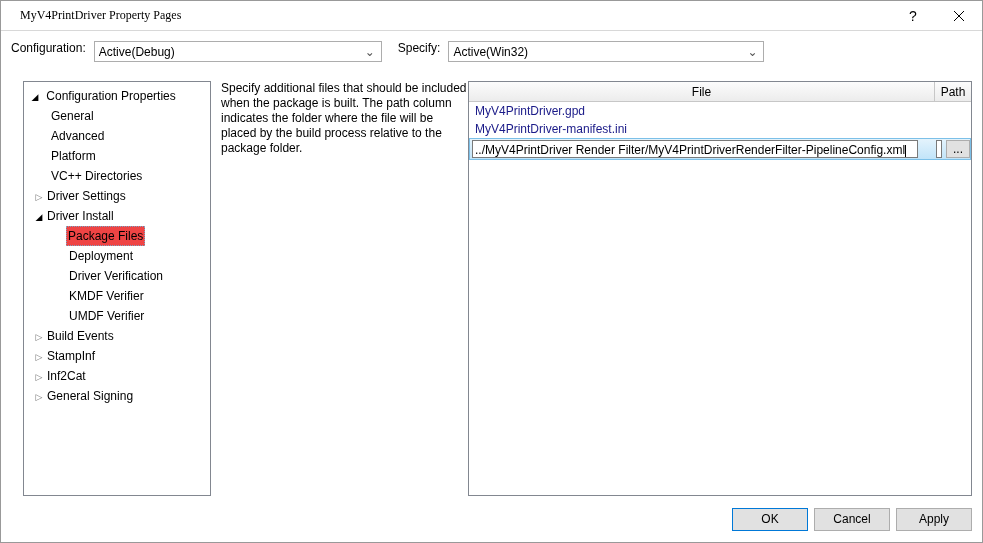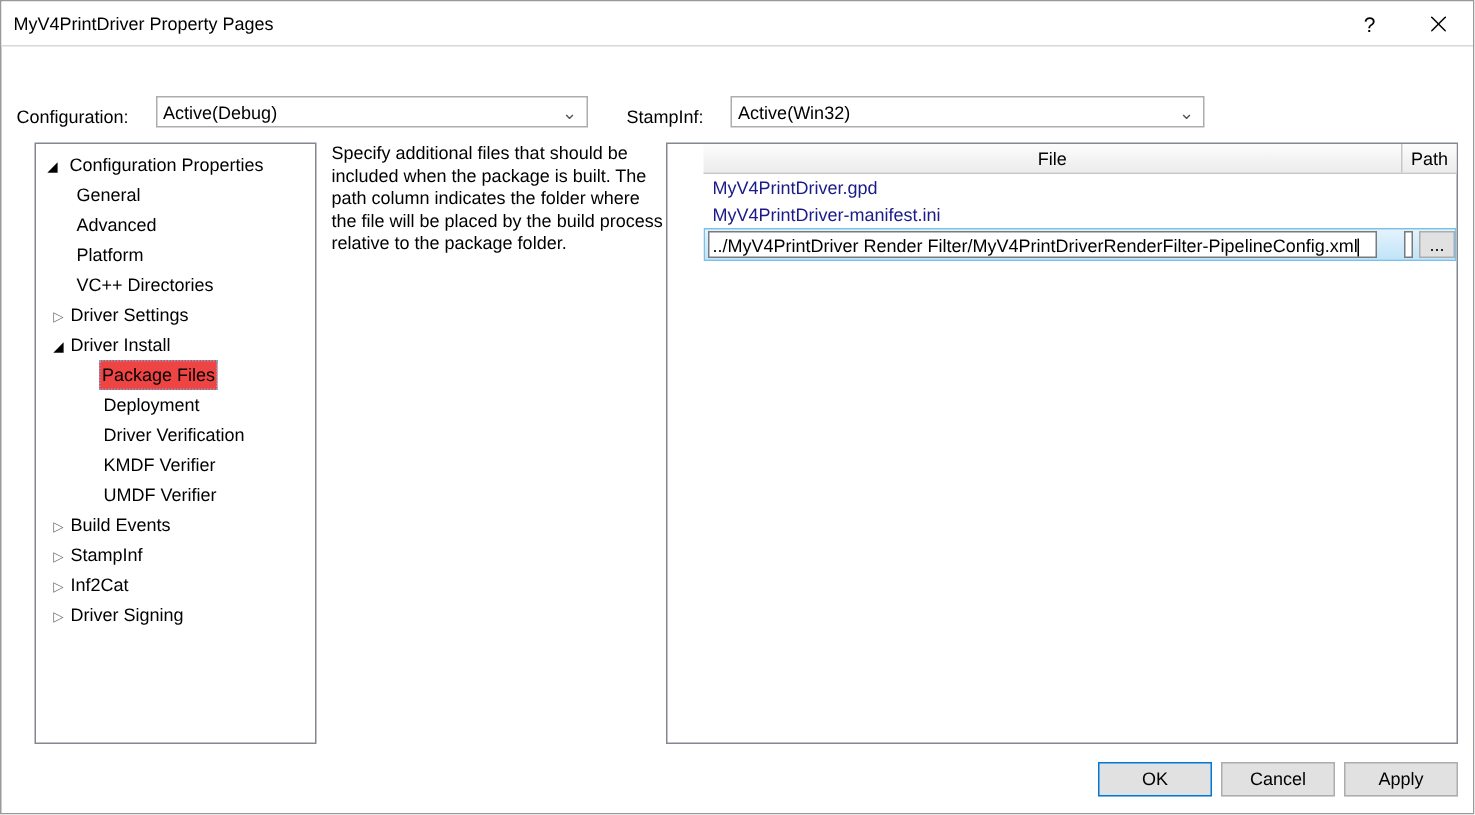--- a/index.html
+++ b/index.html
@@ -1,26 +1,26 @@
 <!DOCTYPE html>
 <html><head>
 <meta charset="utf-8">
 <style>
 * { box-sizing: border-box; margin: 0; padding: 0; font-family: "Segoe UI", Tahoma, sans-serif; font-size: 12px; }
 html, body { width: 983px; height: 543px; background: #fff; overflow: hidden; }
 .window { width: 983px; height: 543px; border: 1px solid #999; background: #fff; display: flex; flex-direction: column; }
 
 
 .titlebar { height: 30px; display: flex; align-items: center; background: #fff; border-bottom: 1px solid #d8d8d8; }
-.titlebar .title { padding-left: 8px; flex: 1; color: #000; }
+.titlebar .title { padding-left: 19px; flex: 1; color: #000; font-family: Liberation Serif, serif; }
 .titlebar .btn { width: 46px; height: 30px; display: flex; align-items: center; justify-content: center; color: #000; }
 .titlebar svg { width: 10px; height: 10px; }
 
 
-.configrow { height: 30px; display: flex; align-items: flex-end; padding: 0 10px; gap: 18px; margin-top: 24px; }
+.configrow { height: 30px; display: flex; align-items: flex-start; padding: 0 10px; gap: 8px; margin-top: 10px; }
 .configrow label { color: #000; }
 .combo { border: 1px solid #adadad; background: #fff; height: 21px; display: flex; align-items: center; padding: 0 4px; position: relative; }
 .combo .value { flex: 1; color: #000; }
 .combo .caret { width: 14px; text-align: center; color: #555; }
 .combo.config { width: 288px; margin-right: 8px; }
 .combo.platform { width: 316px; margin-right: 6px; }
 .cmbtn { border: 1px solid #adadad; background: #e1e1e1; height: 23px; padding: 0 10px; display: flex; align-items: center; color: #000; }
 
 
 .main { flex: 1; display: flex; padding: 10px 10px 0 10px; gap: 10px; margin-left: 12px; }
@@ -34,21 +34,21 @@
 .tree .row { display: inline-block; padding: 0 2px; border: 1px solid transparent; }
 .ind0 { padding-left: 4px; }
 .ind1 { padding-left: 22px; }
 .ind1a { padding-left: 8px; }
 .ind2 { padding-left: 40px; }
 
 
 .rightpanel { flex: 1; display: flex; }
 .desc { color: #000; margin-bottom: 6px; line-height: 15px; }
 
-.grid { border: 1px solid #828790; background: #fff; flex: 1; display: flex; flex-direction: column; padding-left: 24px; }
+.grid { border: 1px solid #828790; background: #fff; flex: 1; display: flex; flex-direction: column; }
 .ghead { display: flex; height: 20px; background: linear-gradient(#fcfcfc, #ececec); border-bottom: 1px solid #c7c7c7; }
 .ghead .col { display: flex; align-items: center; justify-content: center; color: #000; }
 .ghead .col.file { flex: 0 0 466px; border-right: 1px solid #c7c7c7; }
 .ghead .col.path { flex: 1; }
 .gbody { flex: 1; overflow: auto; }
 .grow { display: flex; height: 18px; align-items: center; }
 .grow .cfile { flex: 0 0 466px; padding-left: 6px; color: #1a1a88; }
 .grow .cpath { flex: 1; padding-left: 6px; }
 .grow.editing { background: linear-gradient(#e4f3fc, #c1e4f9); border: 1px solid #7cc0e8; height: 22px; }
 .grow.editing .cfile { flex: 0 0 464px; padding-left: 2px; }
@@ -80,21 +80,21 @@
         </svg>
     </div>
   </div>
 
   <div class="configrow">
     <label>Configuration:</label>
     <div class="combo config">
       <span class="value">Active(Debug)</span>
       <span class="caret">⌄</span>
     </div>
-    <label>StampInf:</label>
+    <label>Specify:</label>
     <div class="combo platform">
       <span class="value">Active(Win32)</span>
       <span class="caret">⌄</span>
     </div>
   </div>
 
   <div class="main">
 
     <div class="treewrap">
       <ul class="tree">
@@ -109,21 +109,21 @@
         <li class="ind1a"><span class="arrow closed">▷</span><span class="row"><span class="lbl">Driver Settings</span></span></li>
         <li class="ind1a"><span class="arrow open">◢</span><span class="row"><span class="lbl">Driver Install</span></span></li>
         <li class="ind2 sel"><span class="row"><span class="lbl">Package Files</span></span></li>
         <li class="ind2"><span class="row"><span class="lbl">Deployment</span></span></li>
         <li class="ind2"><span class="row"><span class="lbl">Driver Verification</span></span></li>
         <li class="ind2"><span class="row"><span class="lbl">KMDF Verifier</span></span></li>
         <li class="ind2"><span class="row"><span class="lbl">UMDF Verifier</span></span></li>
         <li class="ind1a"><span class="arrow closed">▷</span><span class="row"><span class="lbl">Build Events</span></span></li>
         <li class="ind1a"><span class="arrow closed">▷</span><span class="row"><span class="lbl">StampInf</span></span></li>
         <li class="ind1a"><span class="arrow closed">▷</span><span class="row"><span class="lbl">Inf2Cat</span></span></li>
-        <li class="ind1a"><span class="arrow closed">▷</span><span class="row"><span class="lbl">Driver Signing</span></span></li>
+        <li class="ind1a"><span class="arrow closed">▷</span><span class="row"><span class="lbl">General Signing</span></span></li>
       </ul>
     </div>
 
     <div class="rightpanel">
       <div class="desc">Specify additional files that should be included when the package is built.  The path column indicates the folder where the file will be placed by the build process relative to the package folder.</div>
       <div class="grid">
         <div class="ghead">
           <div class="col file">File</div>
           <div class="col path">Path</div>
         </div>

